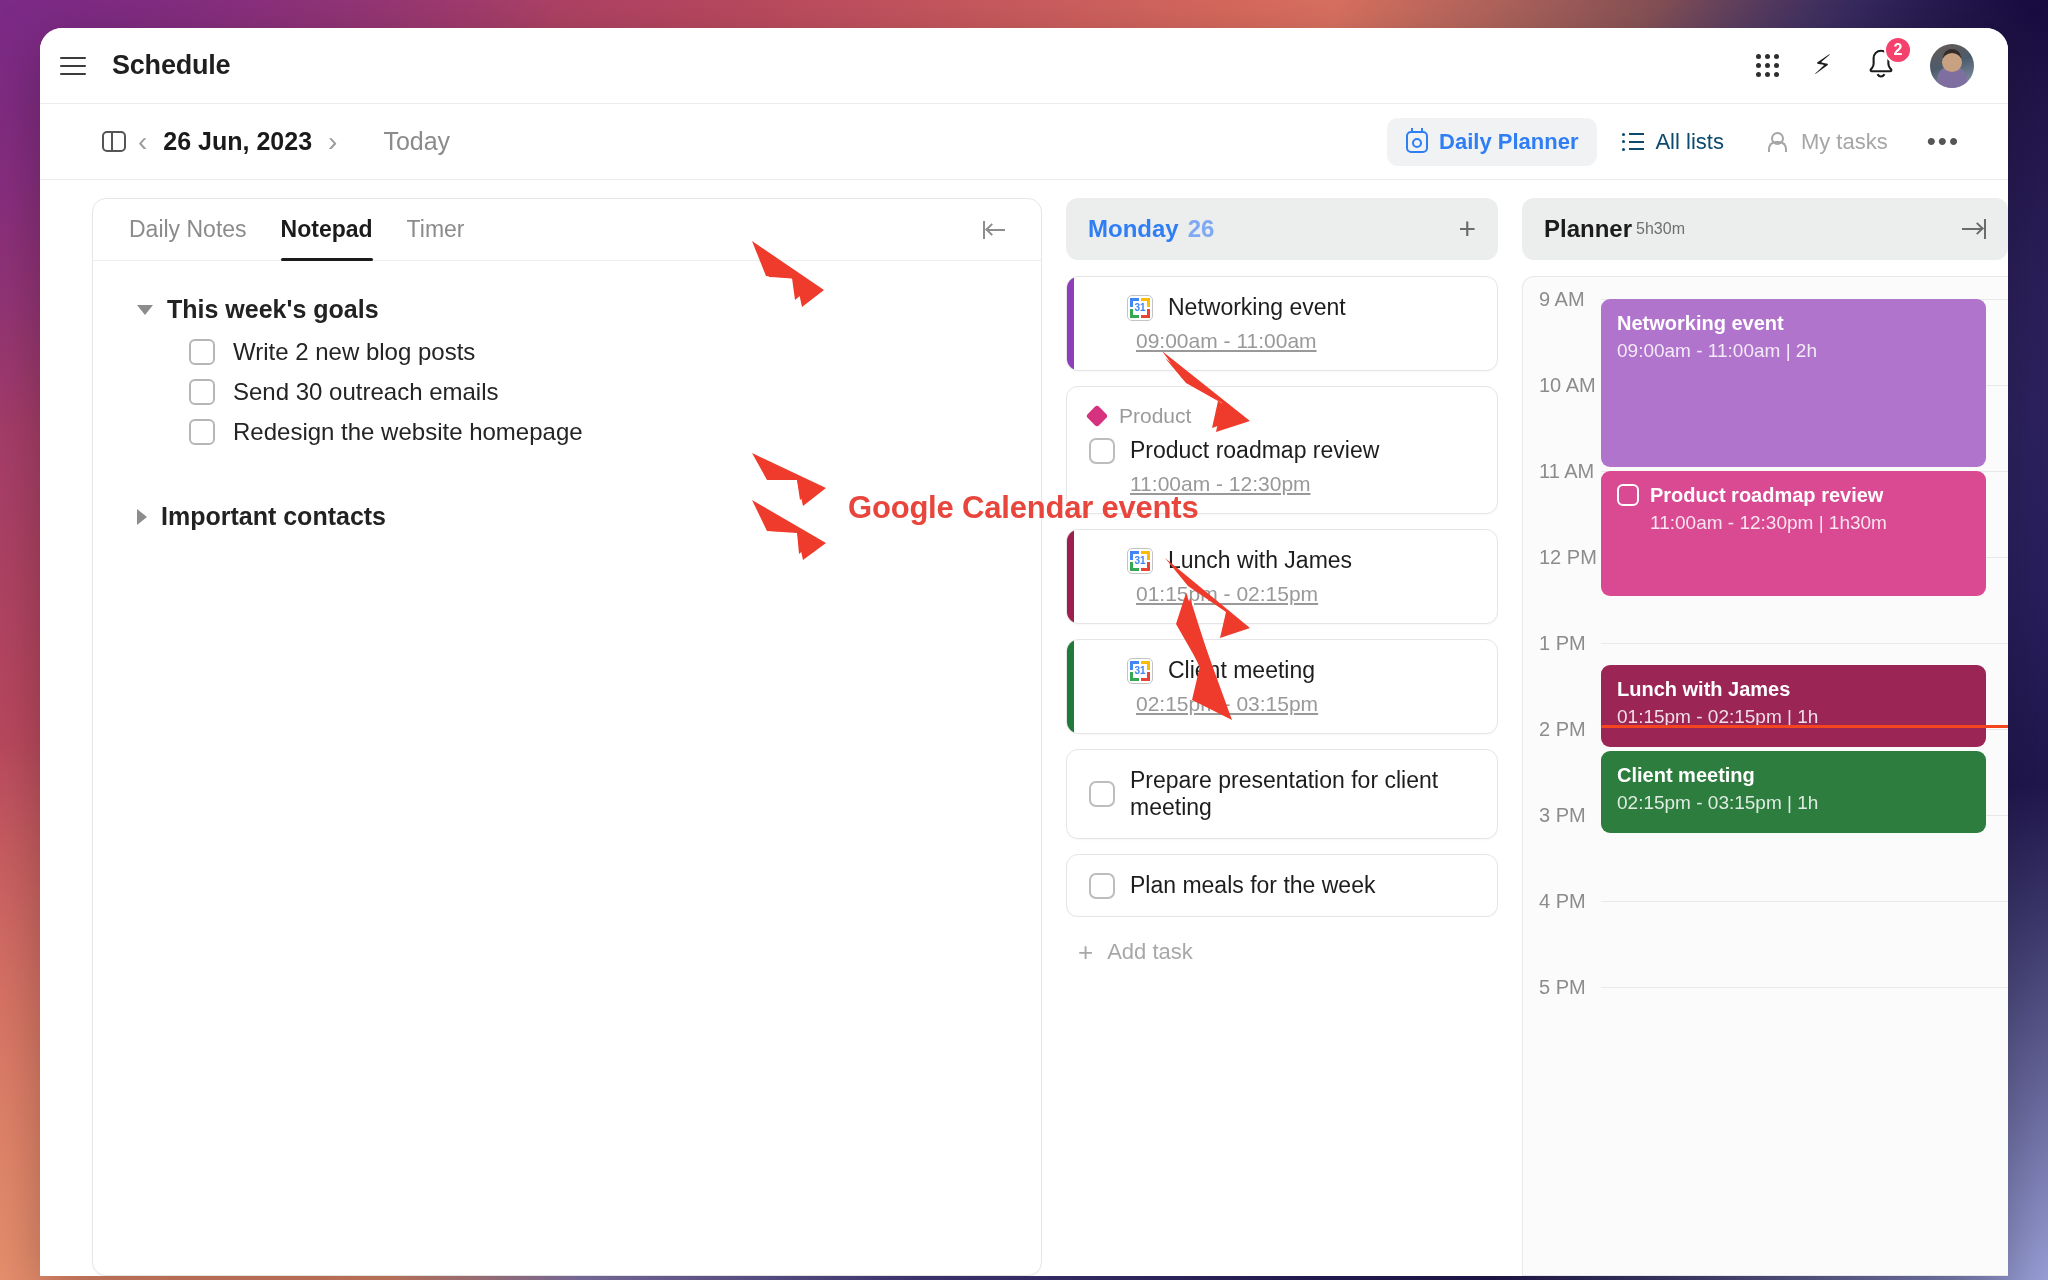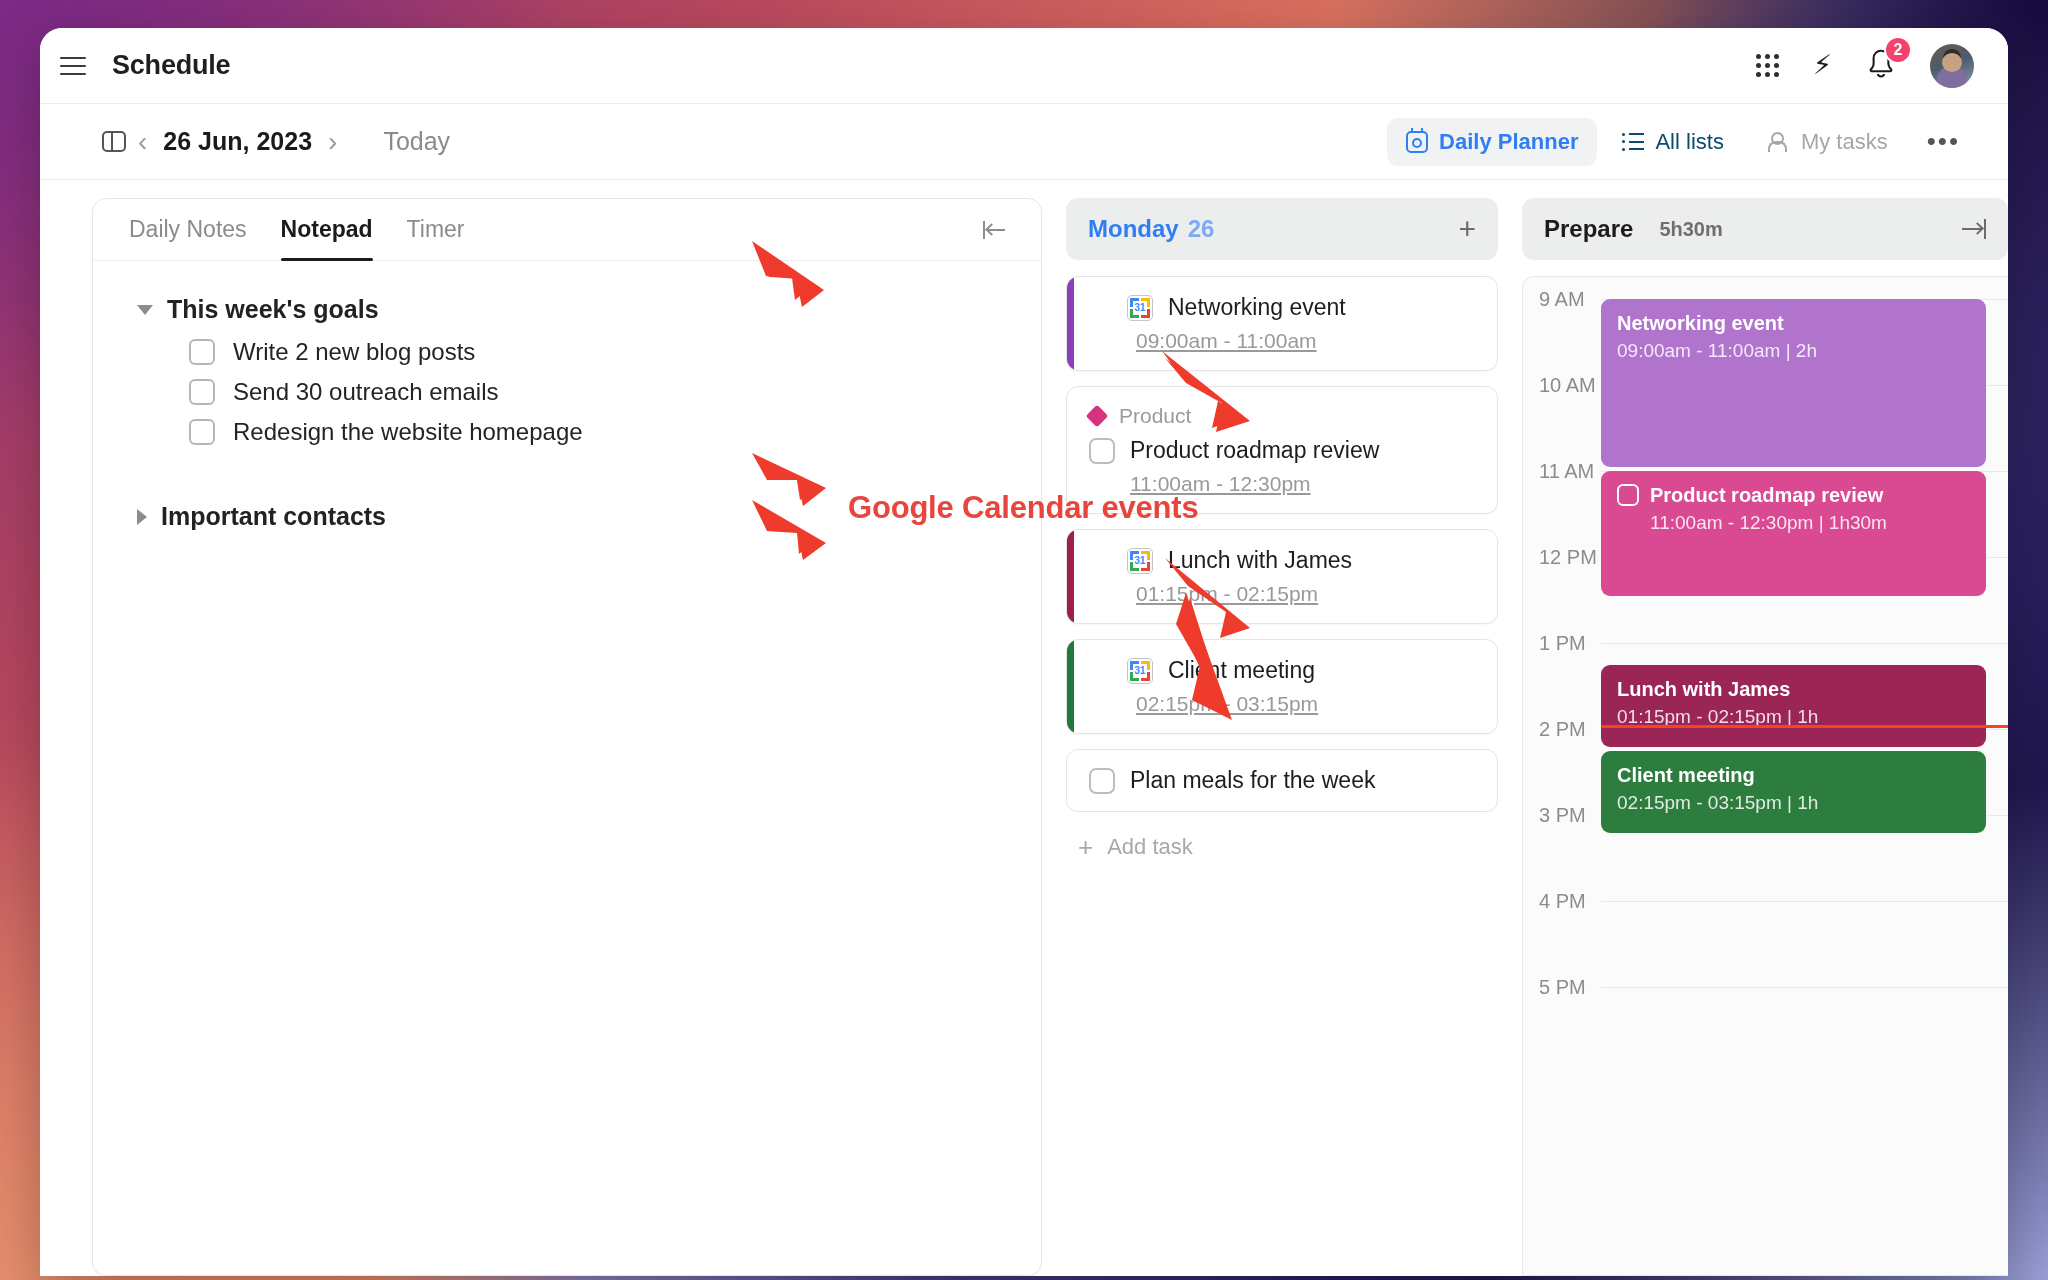--- a/index.html
+++ b/index.html
@@ -178,21 +178,21 @@
   .add-task{ display:flex; align-items:center; gap:14px; padding:22px 10px 0 12px; color:#a8a8a8; font-size:22px;}
   .add-plus{ font-size:26px; line-height:1; font-weight:300;}
 
   
   .cal-col{ flex:0 0 486px; display:flex; flex-direction:column; min-height:0; padding-right:0;}
   .cal-head{
     height:62px; flex:0 0 62px; display:flex; align-items:center;
     background:#eceded; border-radius:12px; padding:0 22px; margin-bottom:16px;
   }
   .cal-head-title{ font-size:24px; font-weight:700; color:#1c1c1c;}
-  .cal-head-dur{ font-size:20px; font-weight:700; color:#6f6f6f; margin-left:26px;}
+  .cal-head-dur{ font-size:16px; font-weight:400; color:#6f6f6f; margin-left:4px;}
   .cal-head-action{ margin-left:auto; color:#6c6c6c; width:24px;height:20px;position:relative;}
   .cal-head-action::before{content:"";position:absolute;right:0;top:0;bottom:0;width:2px;background:currentColor;}
   .cal-head-action::after{content:"";position:absolute;left:0;top:9px;right:4px;height:2px;background:currentColor;}
   .cha-arrow{position:absolute;right:4px;top:5px;width:9px;height:9px;border-right:2px solid currentColor;border-top:2px solid currentColor;transform:rotate(45deg);}
 
   .cal-grid{
     position:relative; flex:1; min-height:0;
     background:#fbfbfb; border:1px solid #e8e8e8; border-radius:12px 0 0 0;
     border-right:none;
     overflow:hidden;
@@ -388,33 +388,39 @@
                 <span class="center"></span>
                 <span class="g-num">31</span>
               </span>
               <span class="task-title">Client meeting</span>
             </div>
             <div class="task-time">02:15pm - 03:15pm</div>
           </div>
           <div class="task-card">
             <div class="task-row">
               <span class="task-cbx"></span>
+              <span class="task-title">Prepare presentation for client meeting</span>
+            </div>
+          </div>
+          <div class="task-card">
+            <div class="task-row">
+              <span class="task-cbx"></span>
               <span class="task-title">Plan meals for the week</span>
             </div>
           </div>
         </div>
       <div class="add-task">
         <span class="add-plus">+</span>
         <span>Add task</span>
       </div>
     </div>
 
     <div class="cal-col">
       <div class="cal-head">
-        <span class="cal-head-title">Prepare</span>
+        <span class="cal-head-title">Planner</span>
         <span class="cal-head-dur">5h30m</span>
         <span class="cal-head-action">
             <span class="cha-arrow"></span>
           </span>
       </div>
       <div class="cal-grid" id="cal-grid">
           <div class="hour-row" style="top: 22px;">
             <span class="hour-label">9 AM</span>
             <span class="hour-line"></span>
           </div>

